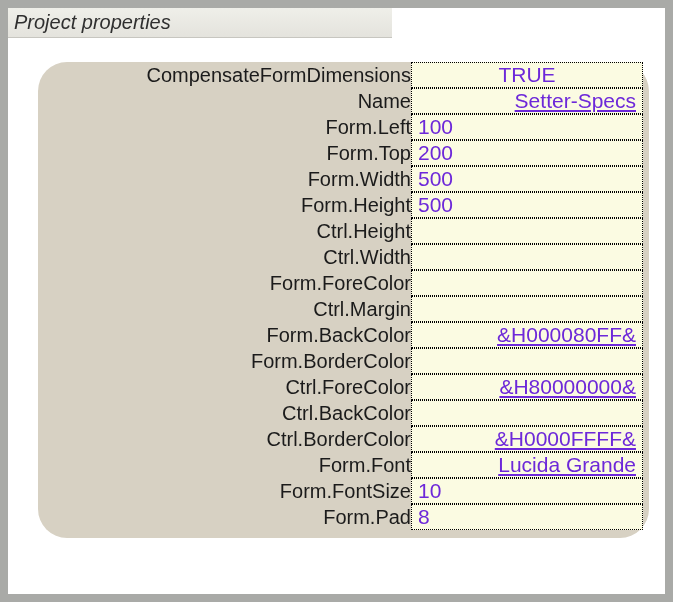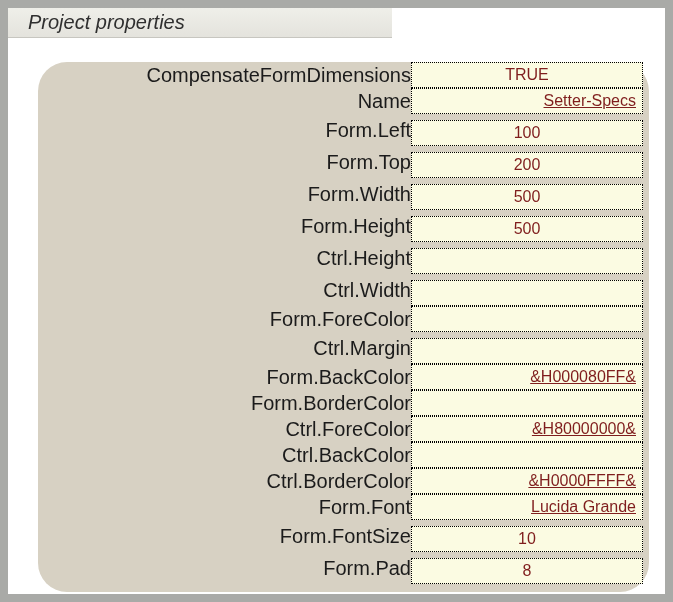--- a/index.html
+++ b/index.html
@@ -27,21 +27,21 @@
   .tab {
     position: absolute;
     top: 0;
     left: 0;
     width: 384px;
     height: 30px;
     background: linear-gradient(#efefe9, #e4e3dd);
     border-bottom: 1px solid #c7c6c0;
     display: flex;
     align-items: center;
-    padding-left: 20px;
+    padding-left: 6px;
     font-style: italic;
     font-size: 20px;
     color: #2f2f2f;
     box-sizing: border-box;
   }
   .grid-wrap {
     position: absolute;
     top: 54px;
     left: 30px;
     right: 16px;
@@ -71,29 +71,29 @@
     vertical-align: middle;
     height: 26px;
     padding: 0;
   }
   .val {
     box-sizing: border-box;
     width: 100%;
     height: 26px;
     background: #fbfbe2;
     border: 1px dotted #000000;
-    font-size: 16px;
-    color: #7f1d1d;
+    font-size: 21px;
+    color: #6d28d9;
     padding: 0 6px;
     display: flex;
     align-items: center;
     position: relative;
   }
   .val.center { justify-content: center; }
-  .val.right  { justify-content: center; margin-top: 6px; }
+  .val.right  { justify-content: flex-start; }
   .val.left   { justify-content: flex-end; text-decoration: underline; }
   .caret {
     position: absolute;
     left: 1px;
     top: 1px;
     width: 0;
     height: 0;
     border-left: 6px solid #1ea51e;
     border-top: 6px solid transparent;
     transform: rotate(-45deg);

